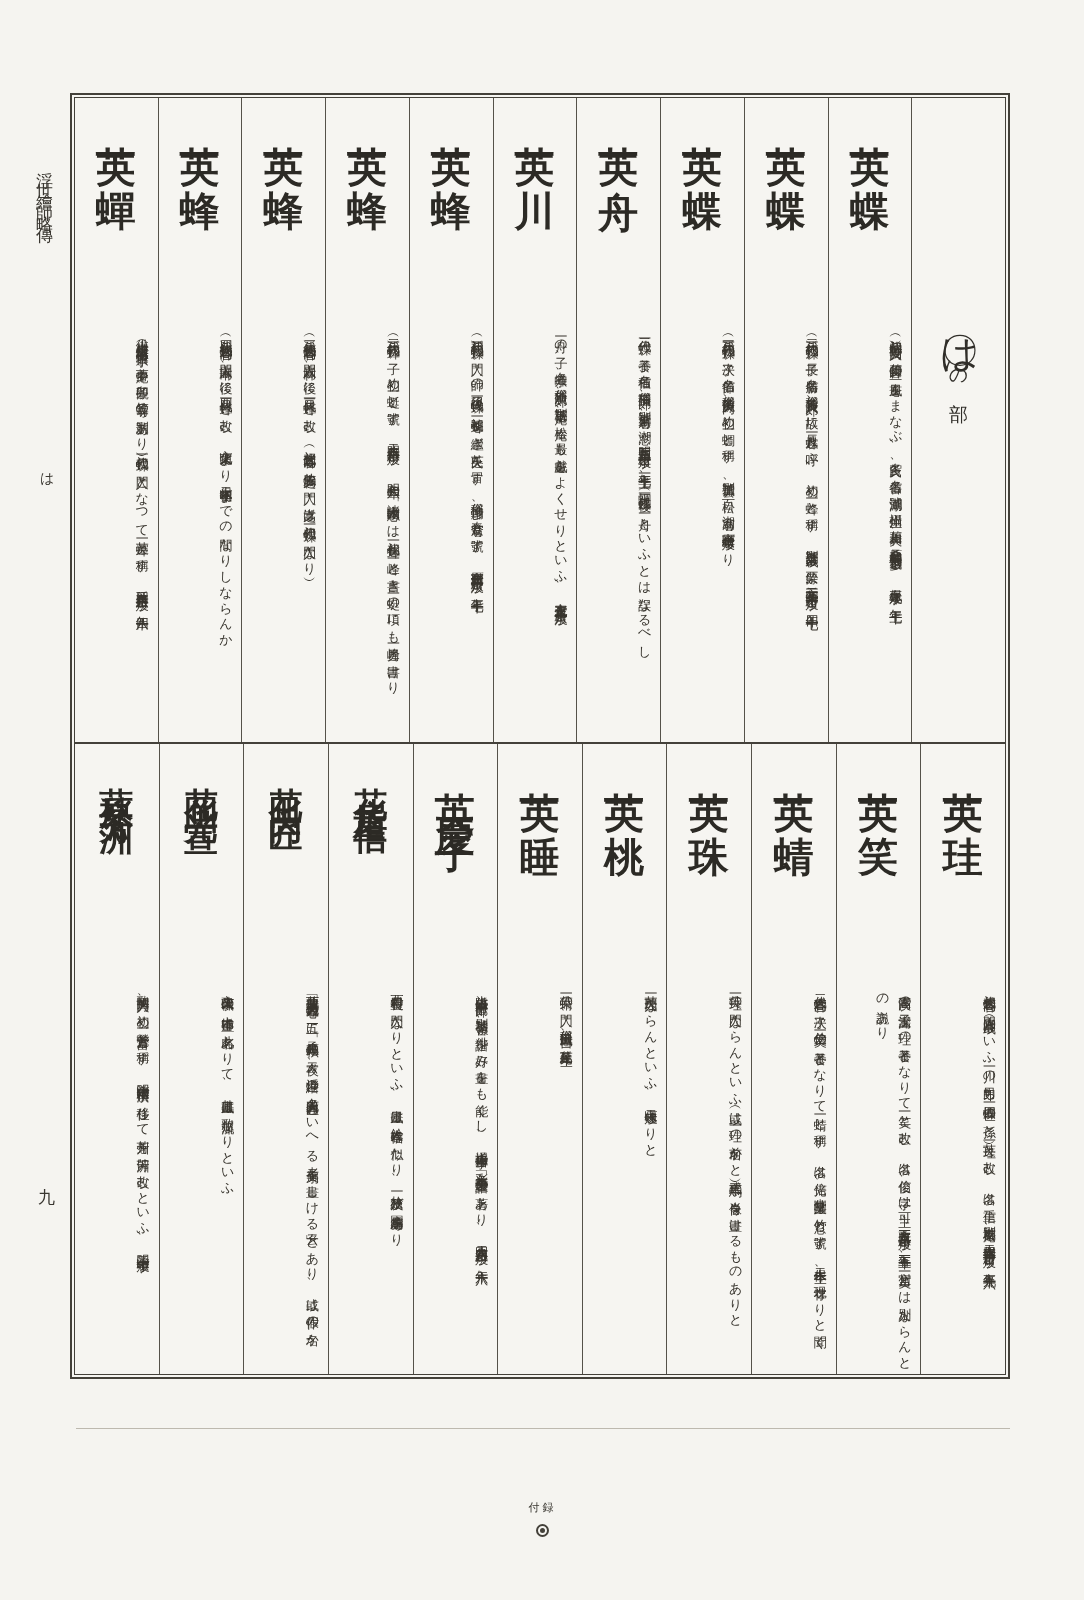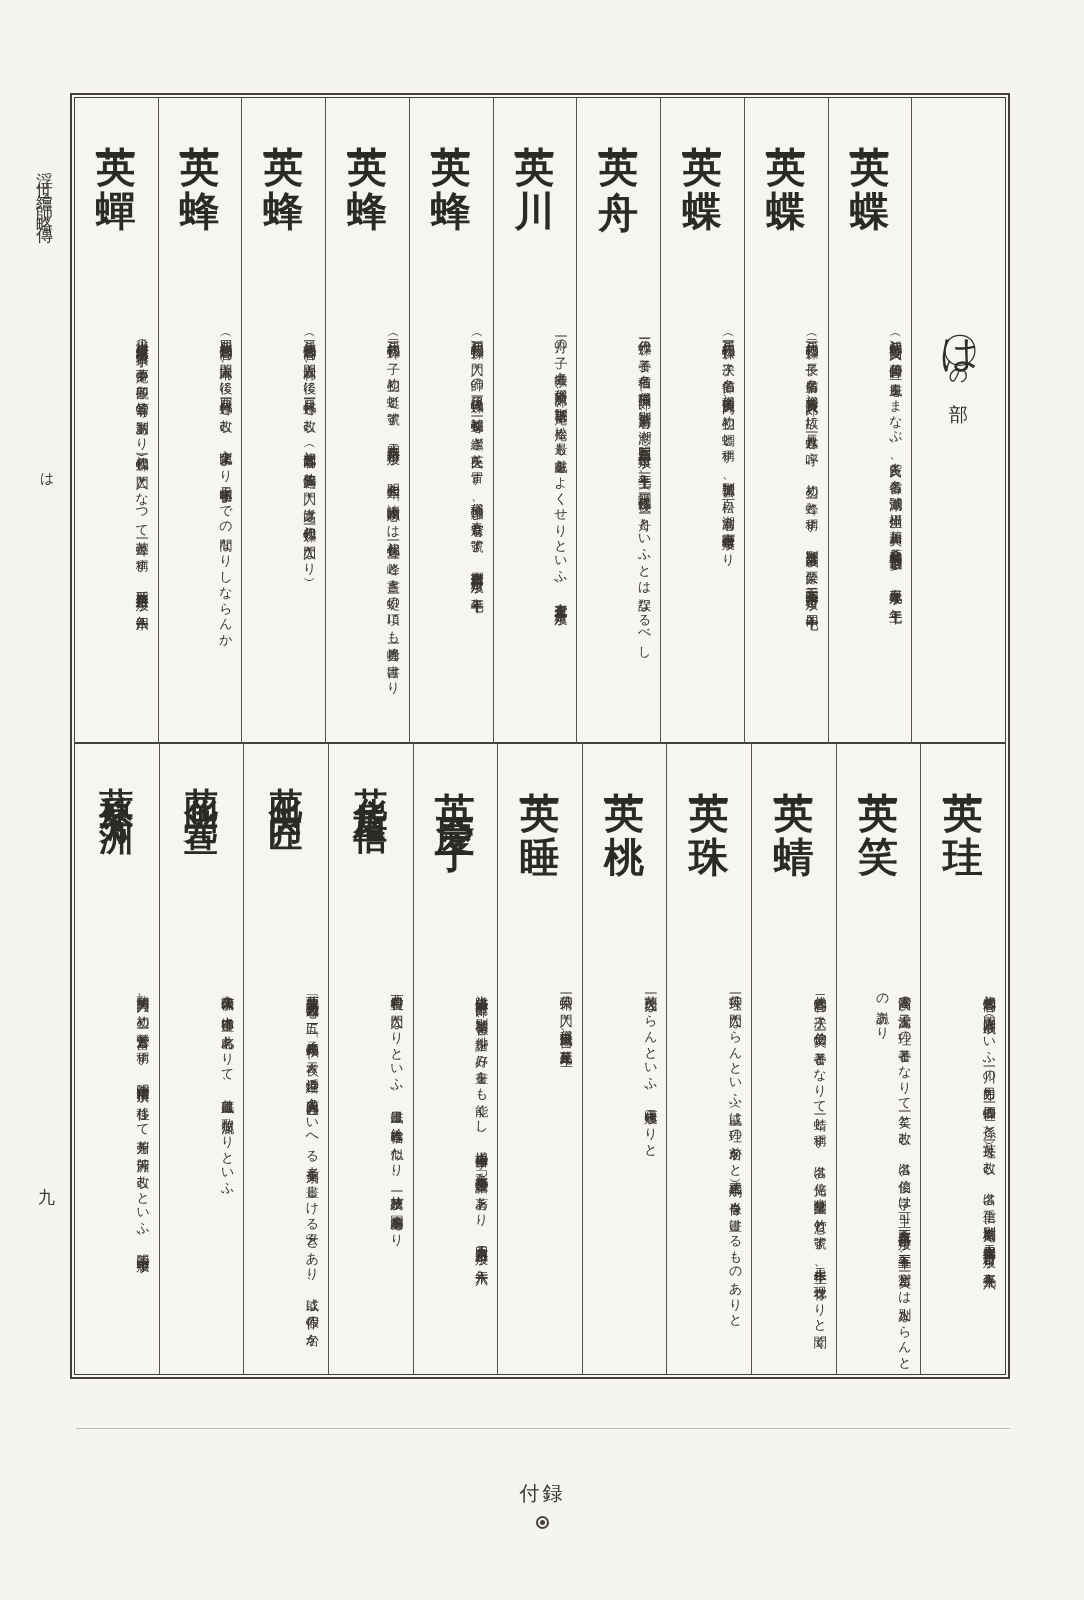--- a/index.html
+++ b/index.html
@@ -82,21 +82,21 @@
 
   
   .footer-rule {
     position:absolute; left:76px; top:1428px; width:934px;
     border-top:1px solid #bdb9af;
   }
   .footer {
     position:absolute; left:75px; top:1480px; width:935px;
     display:flex; flex-direction:column; align-items:center;
   }
-  .footer-label { font-size:20px; letter-spacing:3px; color:#3a3731; }
+  .footer-label { font-size:11px; letter-spacing:3px; color:#3a3731;margin-top:20px; }
   .footer-bullet {
     margin-top:9px; width:13px; height:13px; border-radius:50%;
     border:2px solid #44413a; box-sizing:border-box;
     display:flex; align-items:center; justify-content:center;
     background:#f6f5f1;
   }
   .footer-bullet span {
     width:5px; height:5px; border-radius:50%; background:#44413a; display:block;
   }
 </style>

